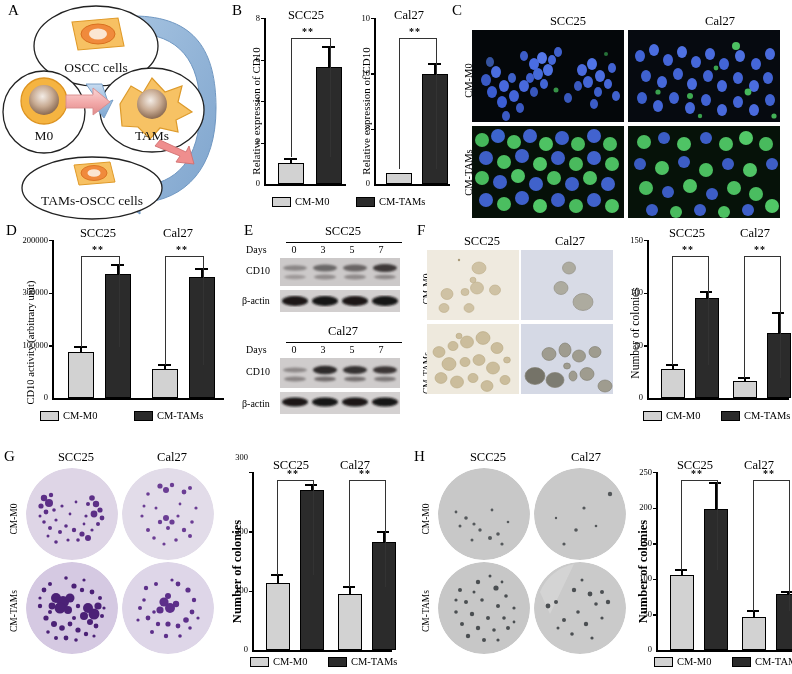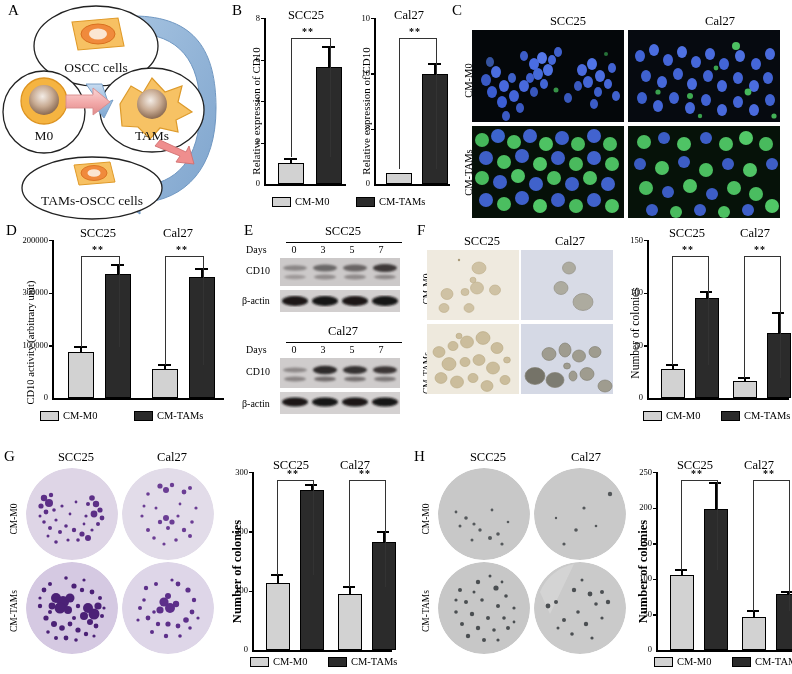--- a/index.html
+++ b/index.html
@@ -754,21 +754,21 @@
       </svg>
     </div>
 
     <div class="axlab" style="left:152px;top:130px;width:170px;text-align:center;font-size:12.5px;font-weight:bold;">Number of colonies</div>
     <div class="ctitle" style="left:258px;top:24px;width:66px;">SCC25</div>
     <div class="ctitle" style="left:322px;top:24px;width:66px;">Cal27</div>
 
     <div class="axis-v" style="left:252px;top:38px;height:178px;"></div>
     <div class="axis-h" style="left:252px;top:216px;width:140px;"></div>
 
-    <div class="tick" style="left:224px;top:33px;width:24px;">300</div>
+    <div class="tick" style="left:224px;top:18px;width:24px;">300</div>
     <div class="tickmark" style="left:249px;top:38px;"></div>
     <div class="tick" style="left:224px;top:92px;width:24px;">200</div>
     <div class="tickmark" style="left:249px;top:97.3px;"></div>
     <div class="tick" style="left:224px;top:151px;width:24px;">100</div>
     <div class="tickmark" style="left:249px;top:156.7px;"></div>
     <div class="tick" style="left:232px;top:210px;width:16px;">0</div>
 
     <div class="bar light" style="left:266px;top:149px;width:24px;height:67px;"></div>
     <div class="errbar" style="left:277.2px;top:140px;height:10px;"></div>
     <div class="errcap" style="left:271px;top:140px;width:12px;"></div>

